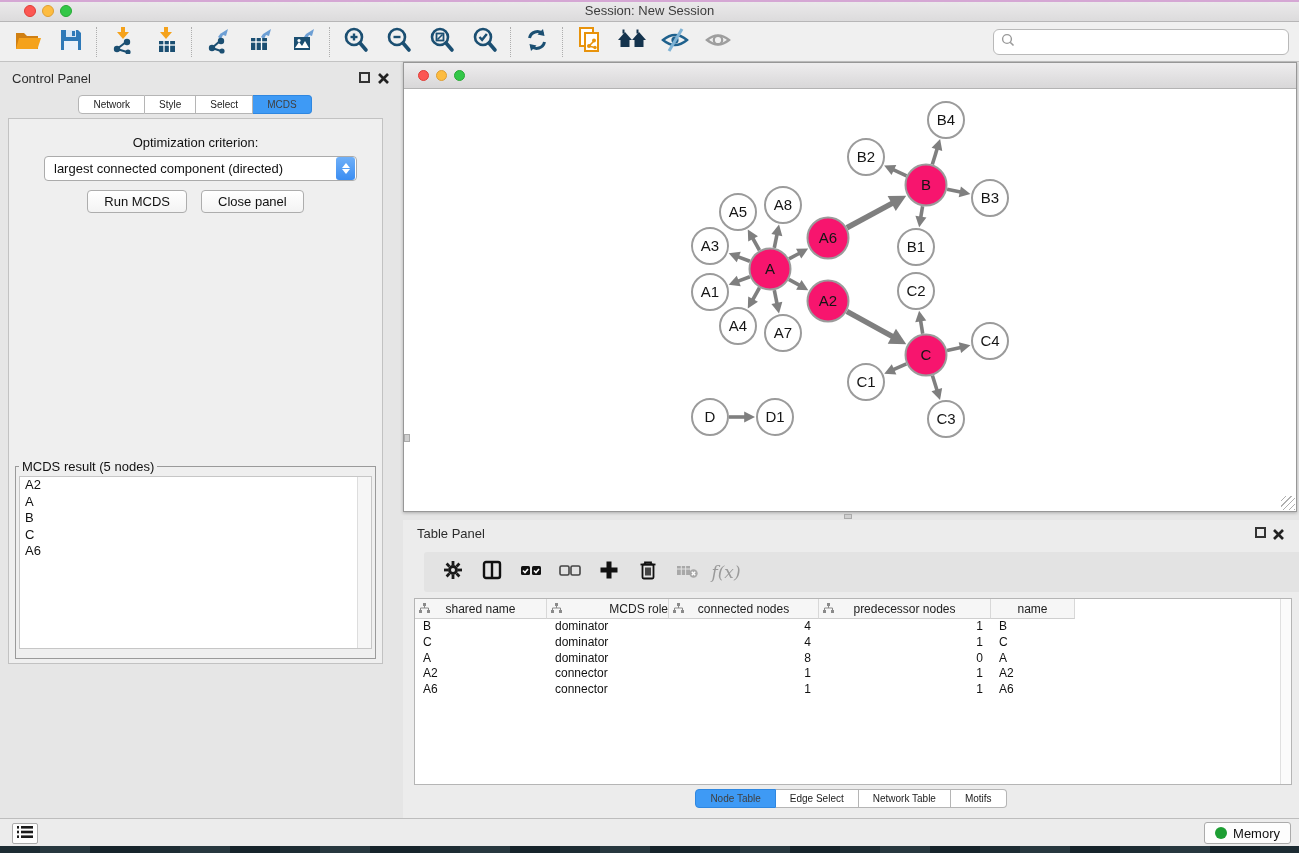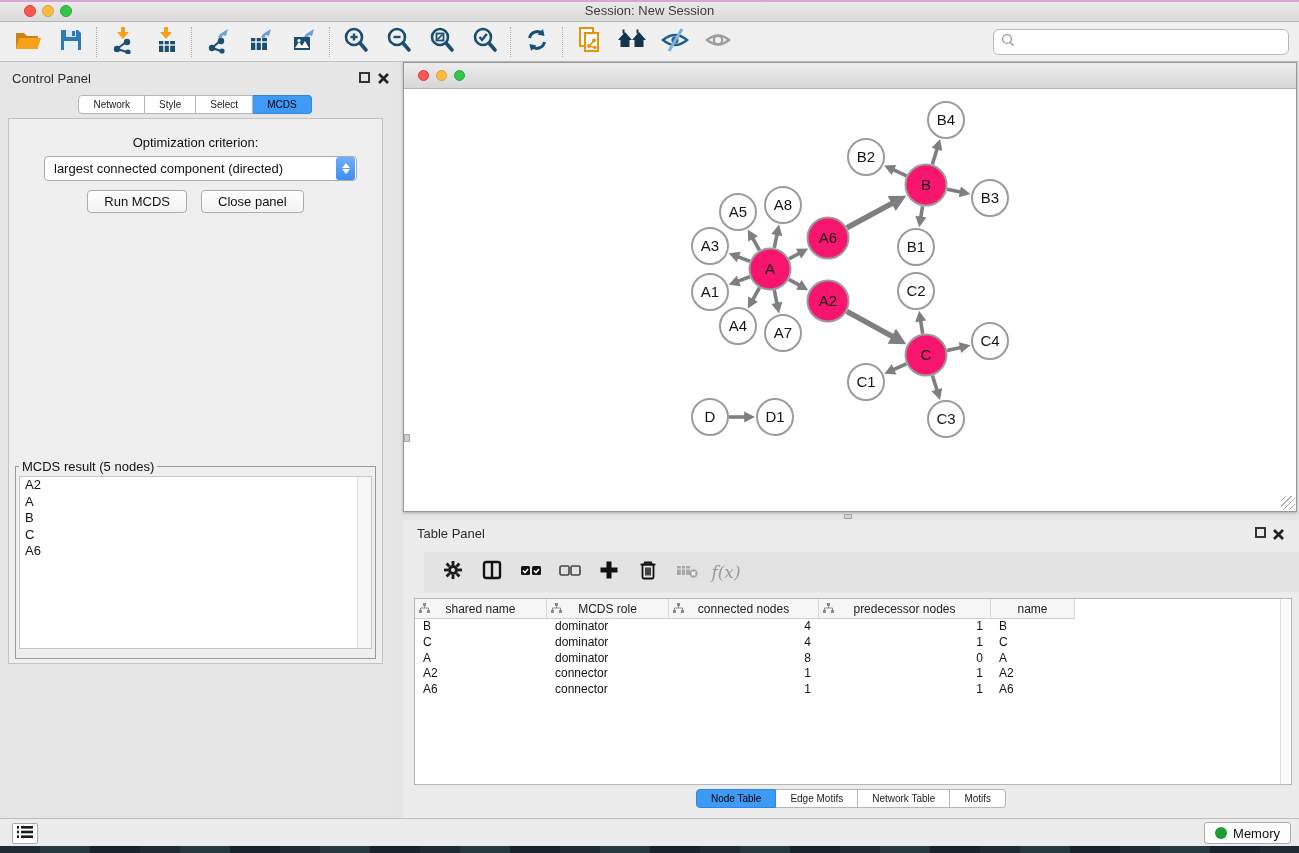--- a/index.html
+++ b/index.html
@@ -31,21 +31,21 @@
   .control-panel { position:absolute; left:0; top:62px; width:390px; height:756px; background:#e6e6e6; }
   .cp-head { position:absolute; left:12px; top:9px; font-size:13px; color:#2c2c2c; }
   .panel-float { position:absolute; top:10px; width:11px; height:11px; border:2px solid #333; }
   .panel-close { position:absolute; top:9px; width:13px; height:13px; }
   .cp-tabs { position:absolute; left:0; right:0; top:33px; display:flex; justify-content:center; }
   .seg { display:flex; }
   .seg .tab { background:#fff; border:1px solid #b5b5b5; border-left:none; font-size:10px; color:#222;
     padding:3px 14px; cursor:default; }
   .seg .tab:first-child { border-left:1px solid #b5b5b5; border-radius:4px 0 0 4px; }
   .seg .tab:last-child { border-radius:0 4px 4px 0; }
-  .seg .tab.active { background:#3e9af5; border-color:#2f87e0; color:#000000; }
+  .seg .tab.active { background:#3e9af5; border-color:#2f87e0; color:#404040; }
   .cp-inner { position:absolute; left:8px; top:56px; width:375px; height:546px;
     background:#efefef; border:1px solid #c2c2c2; }
   .opt-label { position:absolute; left:0; right:0; top:16px; text-align:center; font-size:13px; color:#111; }
   .dropdown { position:absolute; left:35px; top:37px; width:313px; height:25px; background:#fff;
     border:1px solid #ababab; border-radius:4px; display:flex; align-items:center; font-size:13px; color:#111; }
   .dropdown .val { flex:1; padding-left:9px; white-space:nowrap; overflow:hidden; }
   .dropdown .stepper { width:19px; height:23px; border-radius:3px; margin-right:1px;
     background:linear-gradient(#6fb0f8,#3b8df2); display:flex; flex-direction:column;
     align-items:center; justify-content:center; gap:1px; }
   .stepper span { width:0; height:0; border-left:4px solid transparent; border-right:4px solid transparent; }
@@ -517,21 +517,21 @@
               <path d="M5.5 3 v2 M1.5 5 h8 M1.5 5 v2 M9.5 5 v2" stroke="#8a8a8a" stroke-width="1" fill="none"></path>
               <g fill="#8a8a8a">
                 <rect x="4" y="0" width="3" height="3"></rect>
                 <rect x="0" y="7" width="3" height="3"></rect>
                 <rect x="8" y="7" width="3" height="3"></rect>
               </g>
             </svg>
           </span>
           <span>shared name</span>
         </div>
-        <div class="th" style="width: 122px;">
+        <div class="th" style="width: 122px; justify-content: flex-end;">
           <span class="hicon">
             <svg width="11" height="11" viewBox="0 0 11 11">
               <path d="M5.5 3 v2 M1.5 5 h8 M1.5 5 v2 M9.5 5 v2" stroke="#8a8a8a" stroke-width="1" fill="none"></path>
               <g fill="#8a8a8a">
                 <rect x="4" y="0" width="3" height="3"></rect>
                 <rect x="0" y="7" width="3" height="3"></rect>
                 <rect x="8" y="7" width="3" height="3"></rect>
               </g>
             </svg>
           </span>
@@ -603,21 +603,21 @@
           <div class="tcell" style="width: 172px; text-align: right;">1</div>
           <div class="tcell" style="width: 84px; text-align: left;">A6</div>
         </div>
       </div>
     <div class="table-vscroll"></div>
   </div>
 
   <div class="tp-tabs">
       <div class="seg" id="tp-tabs">
         <div class="tab active">Node Table</div>
-        <div class="tab">Edge Motifs</div>
+        <div class="tab">Edge Select</div>
         <div class="tab">Network Table</div>
         <div class="tab">Motifs</div>
       </div>
     </div>
 </div>
 
 <div class="statusbar">
   <div class="listbtn">
     <span><svg width="16" height="14" viewBox="0 0 16 14">
       <g fill="#1a1a1a">

